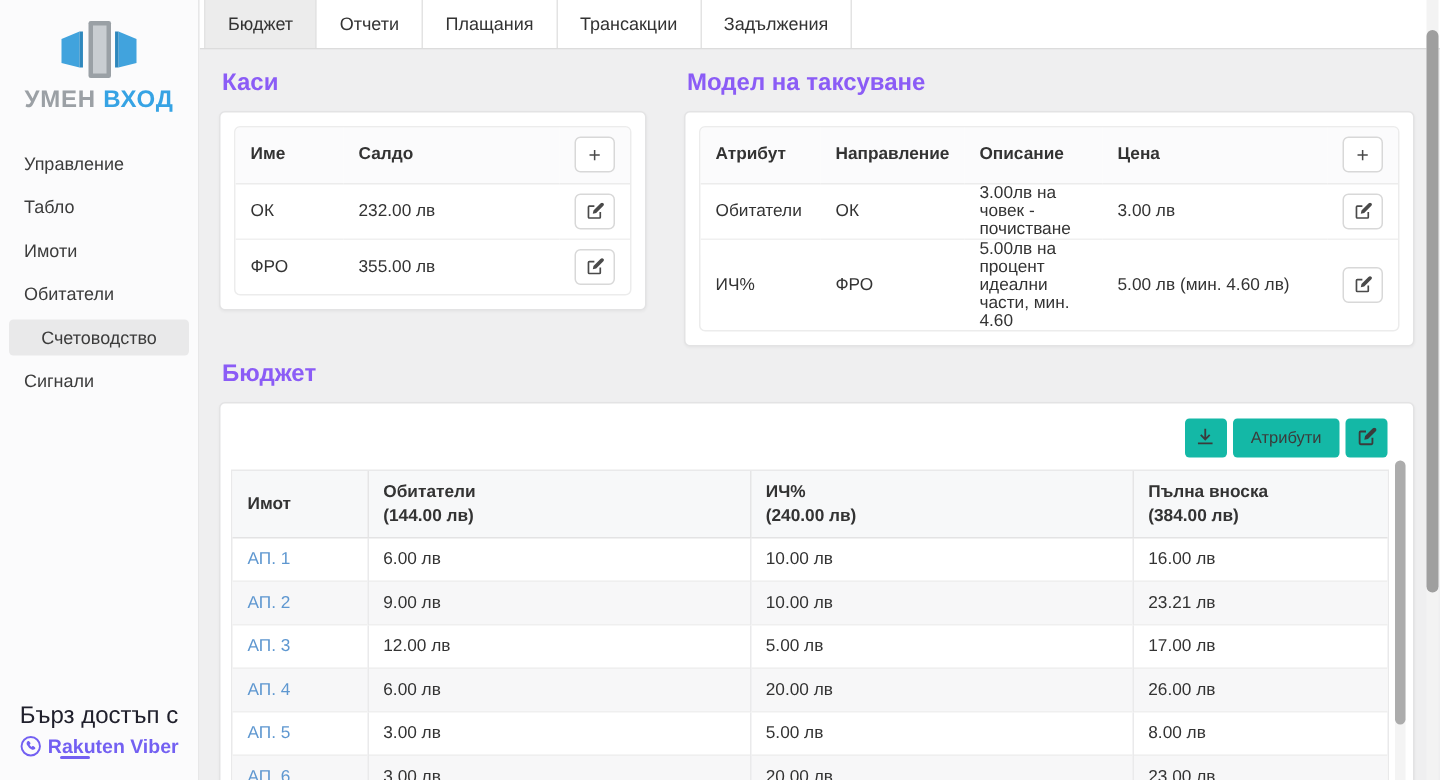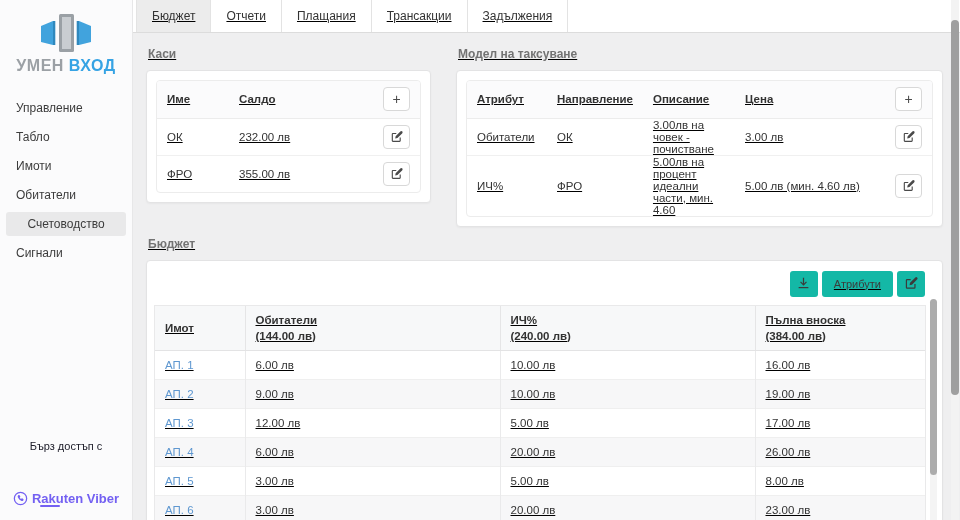--- a/index.html
+++ b/index.html
@@ -10,34 +10,34 @@
   
   .sidebar { width:133px; flex:none; background:#fbfbfc; border-right:1px solid #e7e7e8; position:relative; }
   .logo-block { padding-top:13px; text-align:center; }
   .brand-text { font-size:16px; font-weight:bold; letter-spacing:.5px; line-height:1; margin-top:1px; }
   .brand-gray { color:#9ba0a5; }
   .brand-blue { color:#36a3e4; }
   .nav { margin-top:22px; padding:0 6px; }
   .nav-item { padding:5px 10px; margin-bottom:5px; font-size:12px; color:#3c3c3c; border-radius:3px; cursor:pointer; }
   .nav-item.active { background:#e9e9ea;text-align:center; }
   .viber-block { position:absolute; bottom:10px; left:0; width:100%; text-align:center; }
-  .quick-text { font-size:11px; color:#20202c; margin-bottom:3px; }
-  .viber-row { display:inline-flex; gap:4px;margin-top:36px; }
+  .quick-text { font-size:16px; color:#20202c; margin-bottom:3px; }
+  .viber-row { display:inline-flex; gap:4px; }
   .viber-label { position:relative; font-size:13px; font-weight:bold; color:#7360f2; }
   .viber-label::after { content:""; position:absolute; left:8px; bottom:-1px; width:20px; height:2px; background:#7360f2; border-radius:2px; }
 
   
-  .main { flex:1; display:flex; flex-direction:column; min-width:0;text-decoration:underline; }
+  .main { flex:1; display:flex; flex-direction:column; min-width:0; }
   .tabbar { height:33px; flex:none; background:#ffffff; border-bottom:1px solid #dcdcdc; display:flex; padding-left:3px; }
   .tab { padding:0 15px; line-height:32px; font-size:12px; color:#333; border-right:1px solid #e3e3e3; cursor:pointer; white-space:nowrap; }
   .tab:first-child { border-left:1px solid #e3e3e3; }
   .tab.active { background:#ececec; }
   .content { flex:1; padding:11px 17px 0 13px; overflow:hidden; }
 
-  .section-title { font-size:12px; font-weight:bold; color:#737373; margin:3px 0 9px 2px; }
+  .section-title { font-size:16px; font-weight:bold; color:#8b5cf6; margin:3px 0 9px 2px; }
   .card { background:#fff; border:1px solid #e3e3e4; border-radius:4px; padding:9px; box-shadow:0 1px 2px rgba(0,0,0,.04); }
 
   .top-row { display:flex; gap:25px; margin-bottom:10px; }
   .kasi-section { width:285px; flex:none; }
   .model-section { flex:1; min-width:0; }
 
   .mini-table { border:1px solid #ececec; border-radius:4px; overflow:hidden; }
   table { width:100%; border-collapse:collapse; font-size:11.5px; color:#333; }
   .mini-table th { text-align:left; font-weight:bold; background:#fbfbfc; height:37px; padding:0 10px; border-bottom:1px solid #ececec; }
   .mini-table td { height:37px; padding:0 10px; border-top:1px solid #f0f0f0; }
@@ -247,21 +247,21 @@
                 <tr>
                   <td><a class="prop-link">АП. 1</a></td>
                   <td>6.00 лв</td>
                   <td>10.00 лв</td>
                   <td>16.00 лв</td>
                 </tr>
                 <tr class="striped">
                   <td><a class="prop-link">АП. 2</a></td>
                   <td>9.00 лв</td>
                   <td>10.00 лв</td>
-                  <td>19.00 лв</td>
+                  <td>23.21 лв</td>
                 </tr>
                 <tr>
                   <td><a class="prop-link">АП. 3</a></td>
                   <td>12.00 лв</td>
                   <td>5.00 лв</td>
                   <td>17.00 лв</td>
                 </tr>
                 <tr class="striped">
                   <td><a class="prop-link">АП. 4</a></td>
                   <td>6.00 лв</td>

